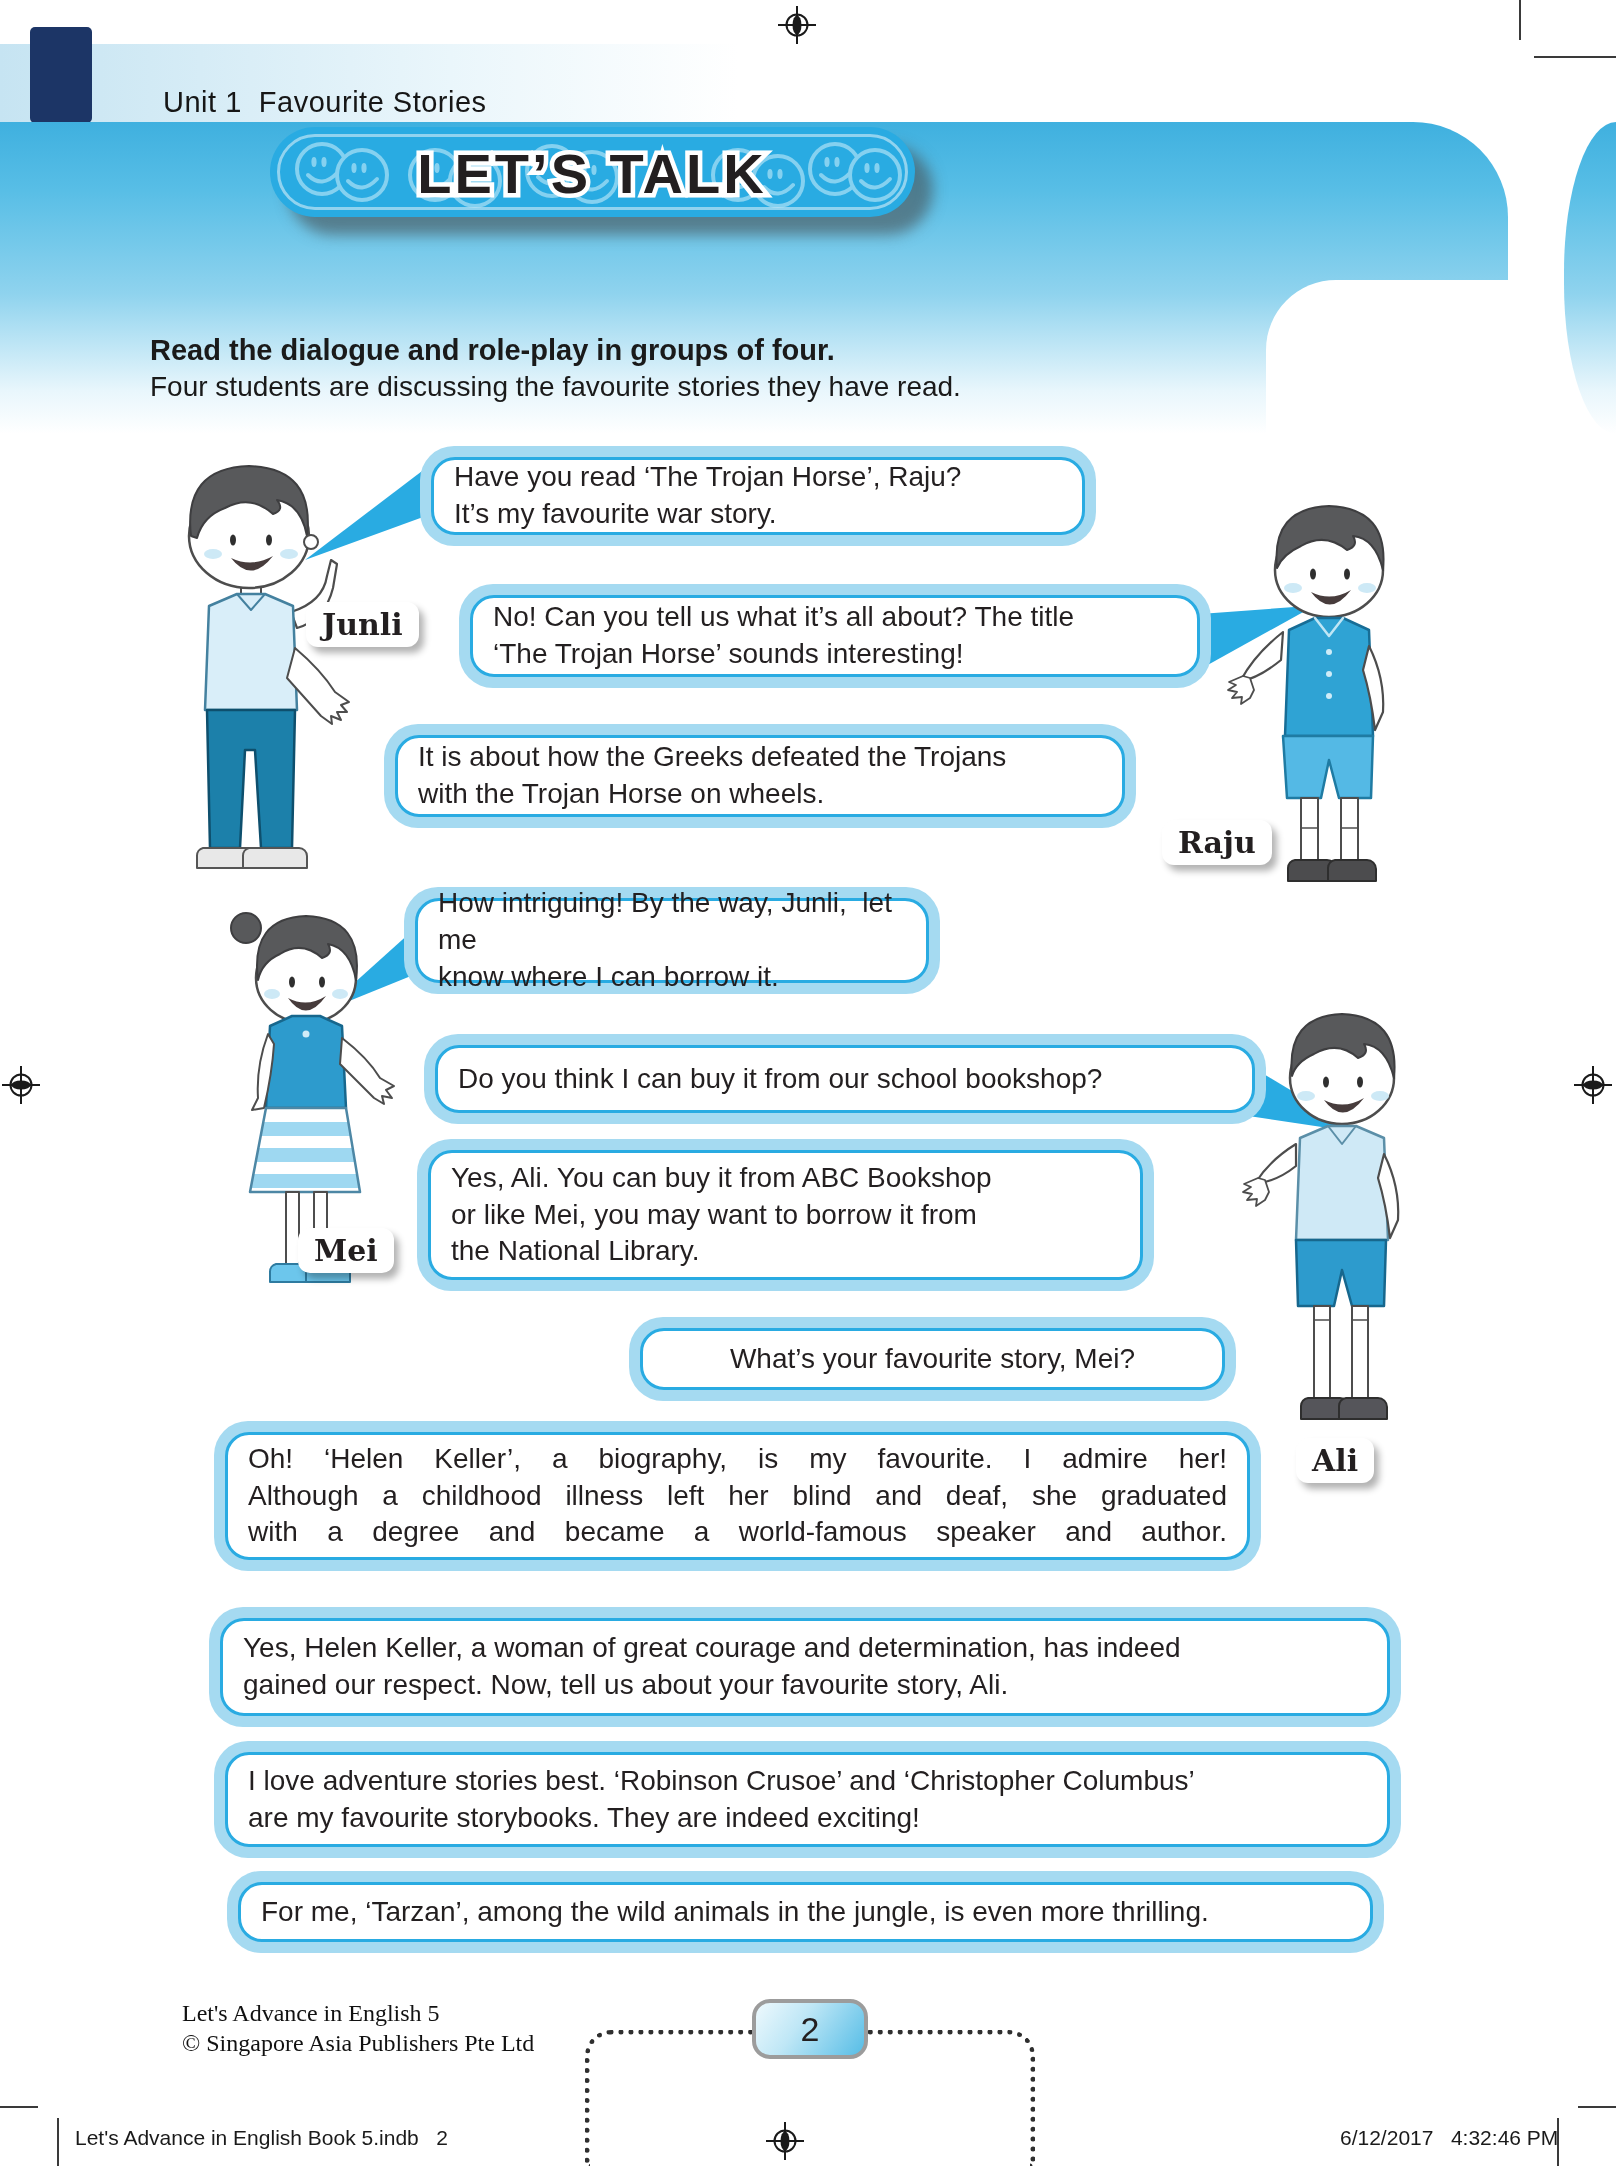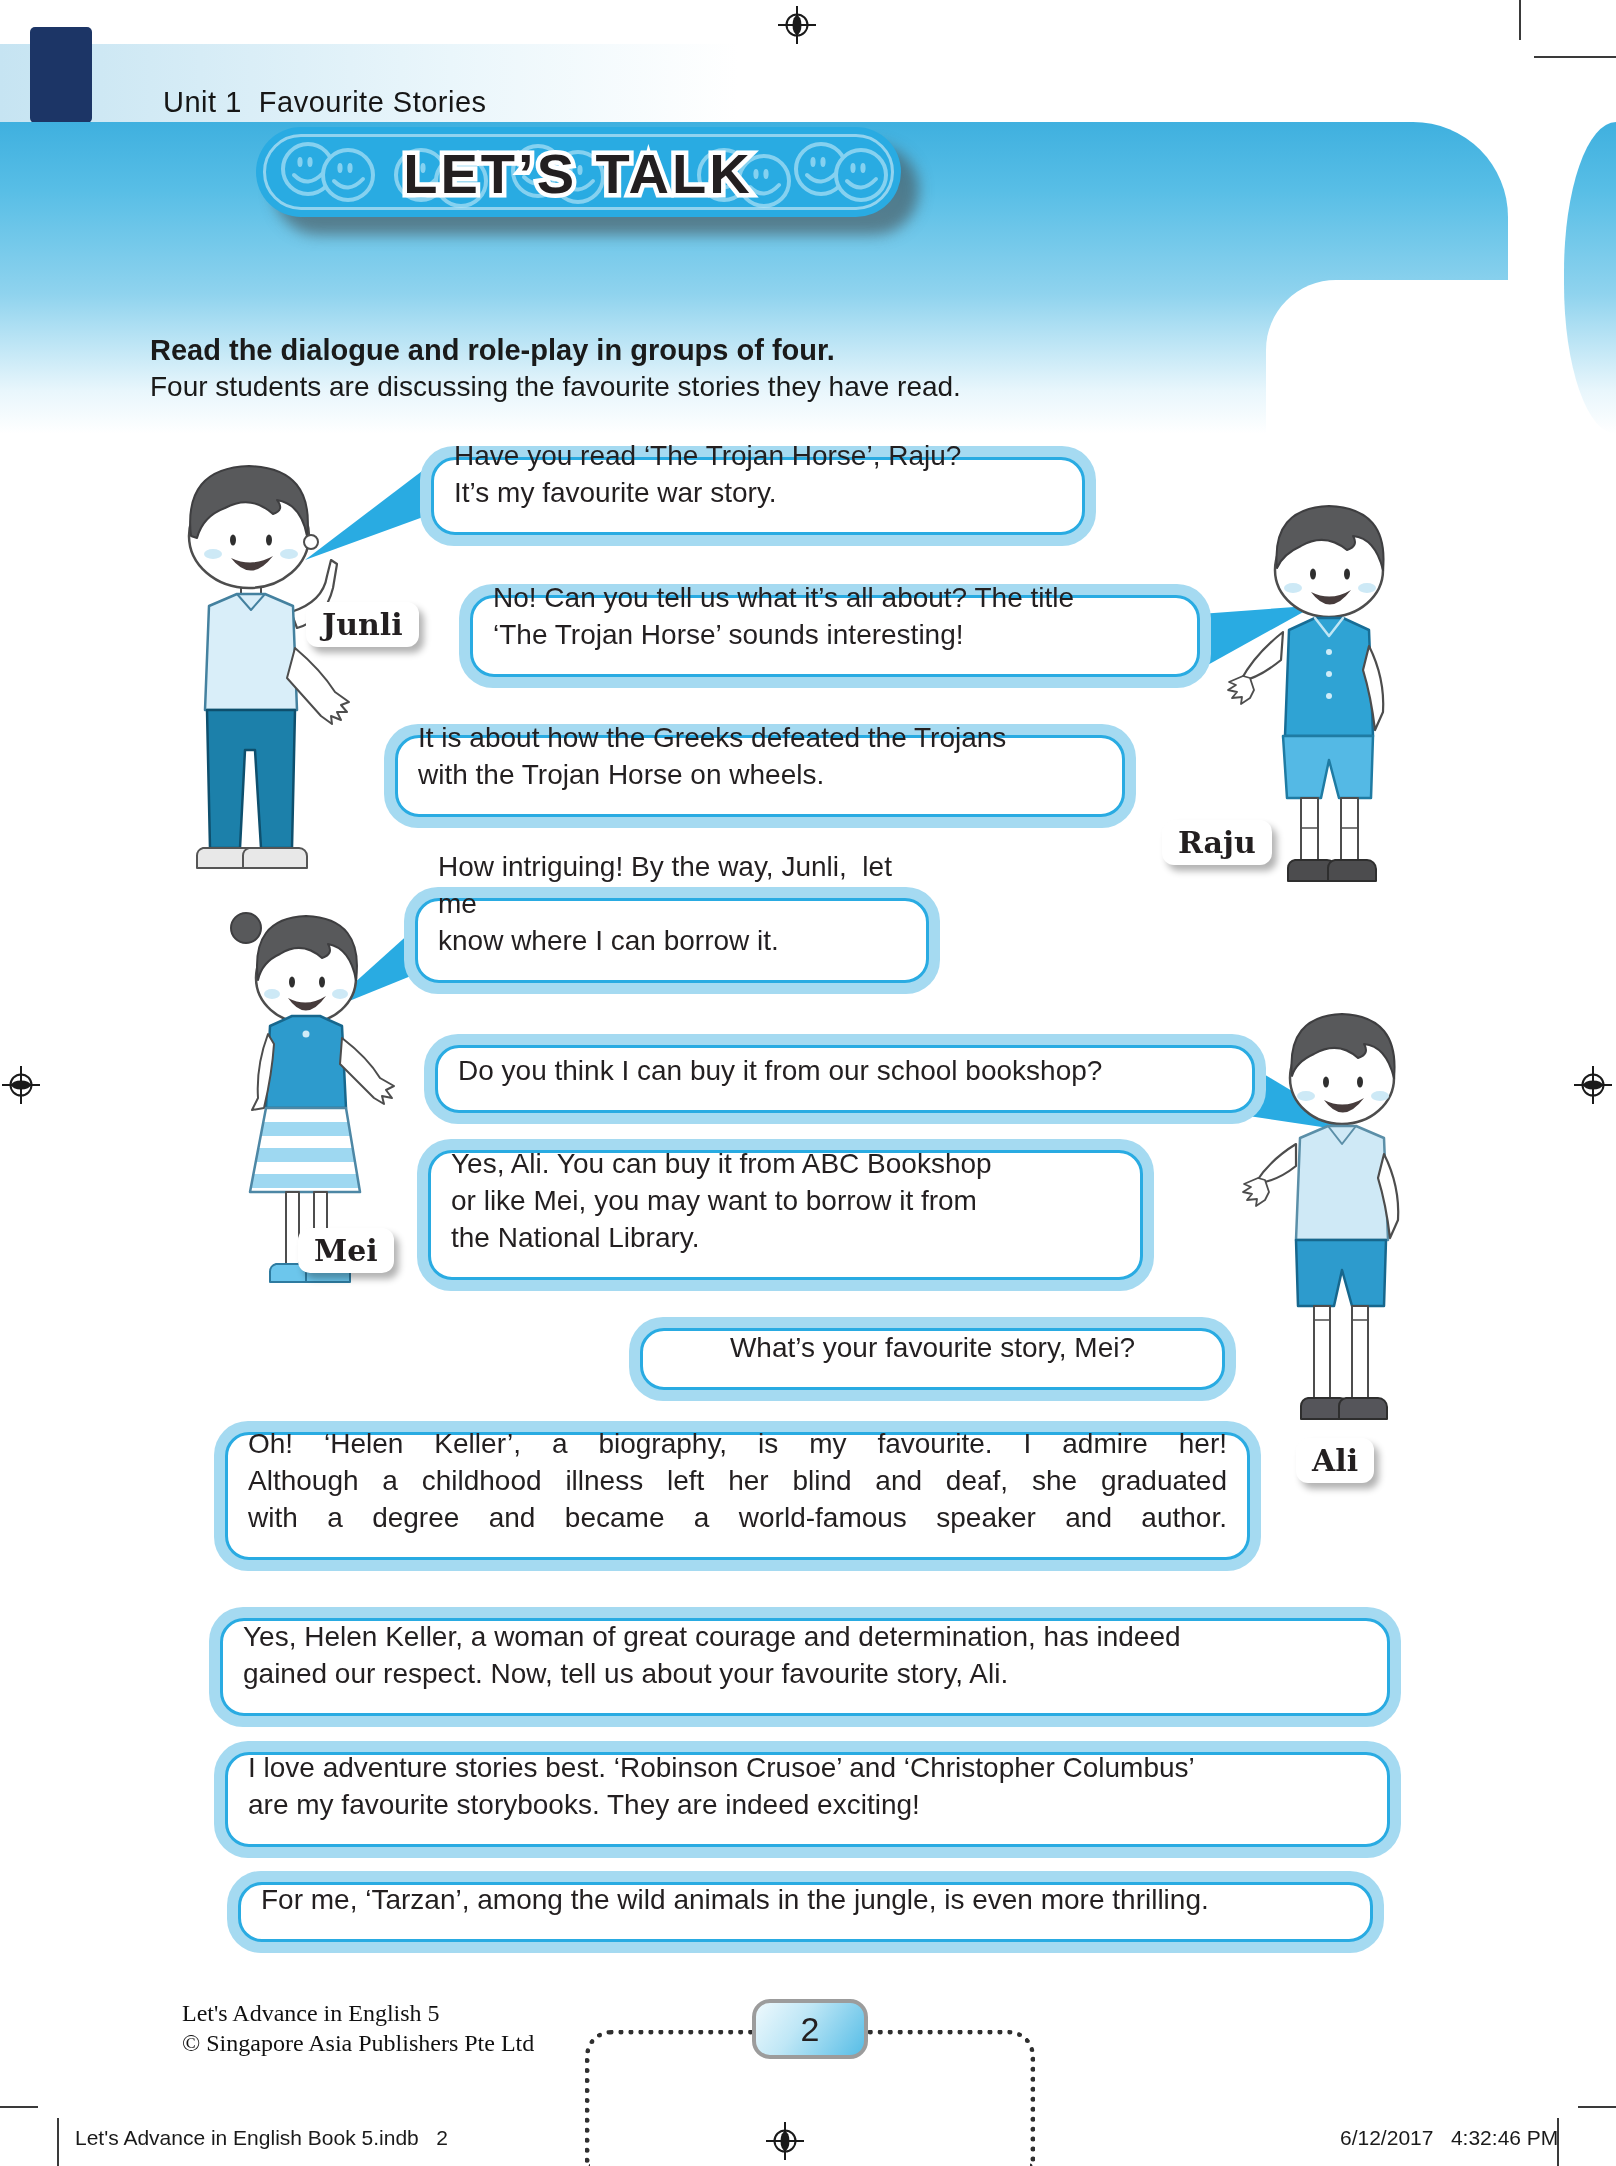--- a/index.html
+++ b/index.html
@@ -14,34 +14,34 @@
   #unit-header{left:163px;top:86px;font-size:29px;letter-spacing:.5px;color:#161616;white-space:pre;}
   #band-main{left:0;top:122px;width:1508px;height:312px;
         background:linear-gradient(180deg,#3fb0df 0%,#58bee6 22%,#8fd3ee 55%,#e8f6fc 86%,#ffffff 100%);
         border-top-right-radius:95px;border-bottom-right-radius:120px;}
   #band-right{left:1564px;top:122px;width:52px;height:312px;
         background:linear-gradient(180deg,#3fb0df 0%,#58bee6 22%,#8fd3ee 55%,#e8f6fc 86%,#ffffff 100%);
         border-top-left-radius:52px 150px;border-bottom-left-radius:52px 150px;}
   #band-notch{left:1266px;top:280px;width:246px;height:158px;background:#ffffff;border-top-left-radius:70px;}
 
   
-  #banner{left:256px;top:127px;width:645px;height:90px;background:#29abe2;border-radius:46px;
+  #banner{left:270px;top:127px;width:645px;height:90px;background:#29abe2;border-radius:46px;
         box-shadow:18px 18px 14px rgba(70,70,70,.55);}
   #banner-inset{position:absolute;left:7px;top:7px;right:7px;bottom:7px;
         border:3px solid rgba(190,228,245,.7);border-radius:38px;}
   #banner svg{position:absolute;left:0;top:0;}
 
   
   #instr-bold{left:150px;top:334px;font-size:29px;font-weight:bold;color:#1a1a1a;}
   #instr-sub{left:150px;top:371px;font-size:28px;color:#1a1a1a;}
 
   
   .bubble{position:absolute;background:#a5daf1;border-radius:34px;padding:11px;z-index:2;box-sizing:border-box;}
   .bubble-inner{background:#ffffff;border:3px solid #29abe2;border-radius:24px;height:100%;
-        box-sizing:border-box;display:flex;flex-direction:column;justify-content:flex-end;padding:20px 20px;}
+        box-sizing:border-box;display:flex;flex-direction:column;justify-content:center;padding:20px 20px;}
   .bubble-text{margin:0;font-size:28px;line-height:1.32;white-space:pre-line;color:#231f20;}
   .tail{position:absolute;background:#29abe2;z-index:1;}
   #b1{left:420px;top:446px;width:676px;height:100px;}
   #b2{left:459px;top:584px;width:752px;height:104px;}
   #b3{left:384px;top:724px;width:752px;height:104px;}
   #b4{left:404px;top:887px;width:536px;height:107px;}
   #b5{left:424px;top:1034px;width:842px;height:90px;}
   #b6{left:417px;top:1139px;width:737px;height:152px;}
   #b7{left:629px;top:1317px;width:607px;height:84px;}
   #b8{left:214px;top:1421px;width:1047px;height:150px;}

